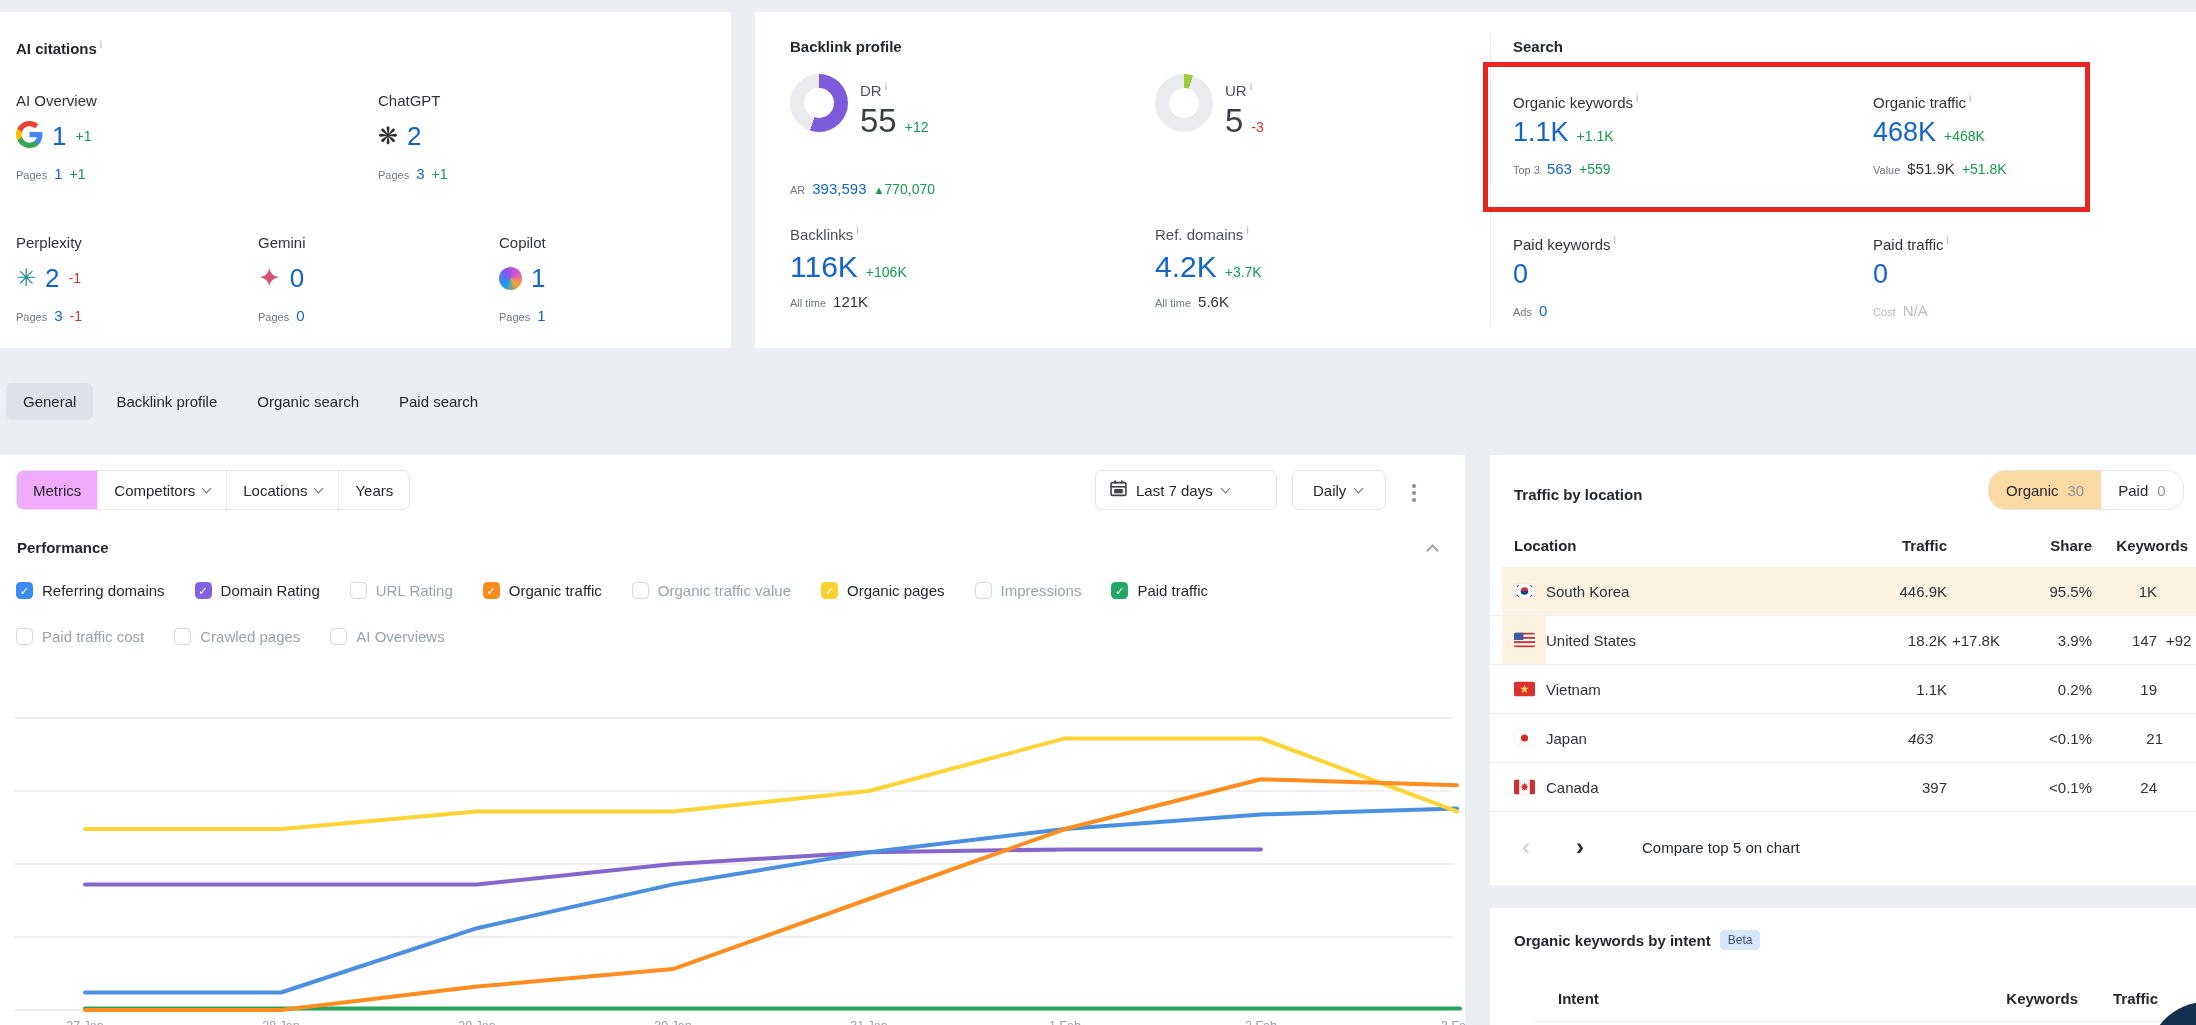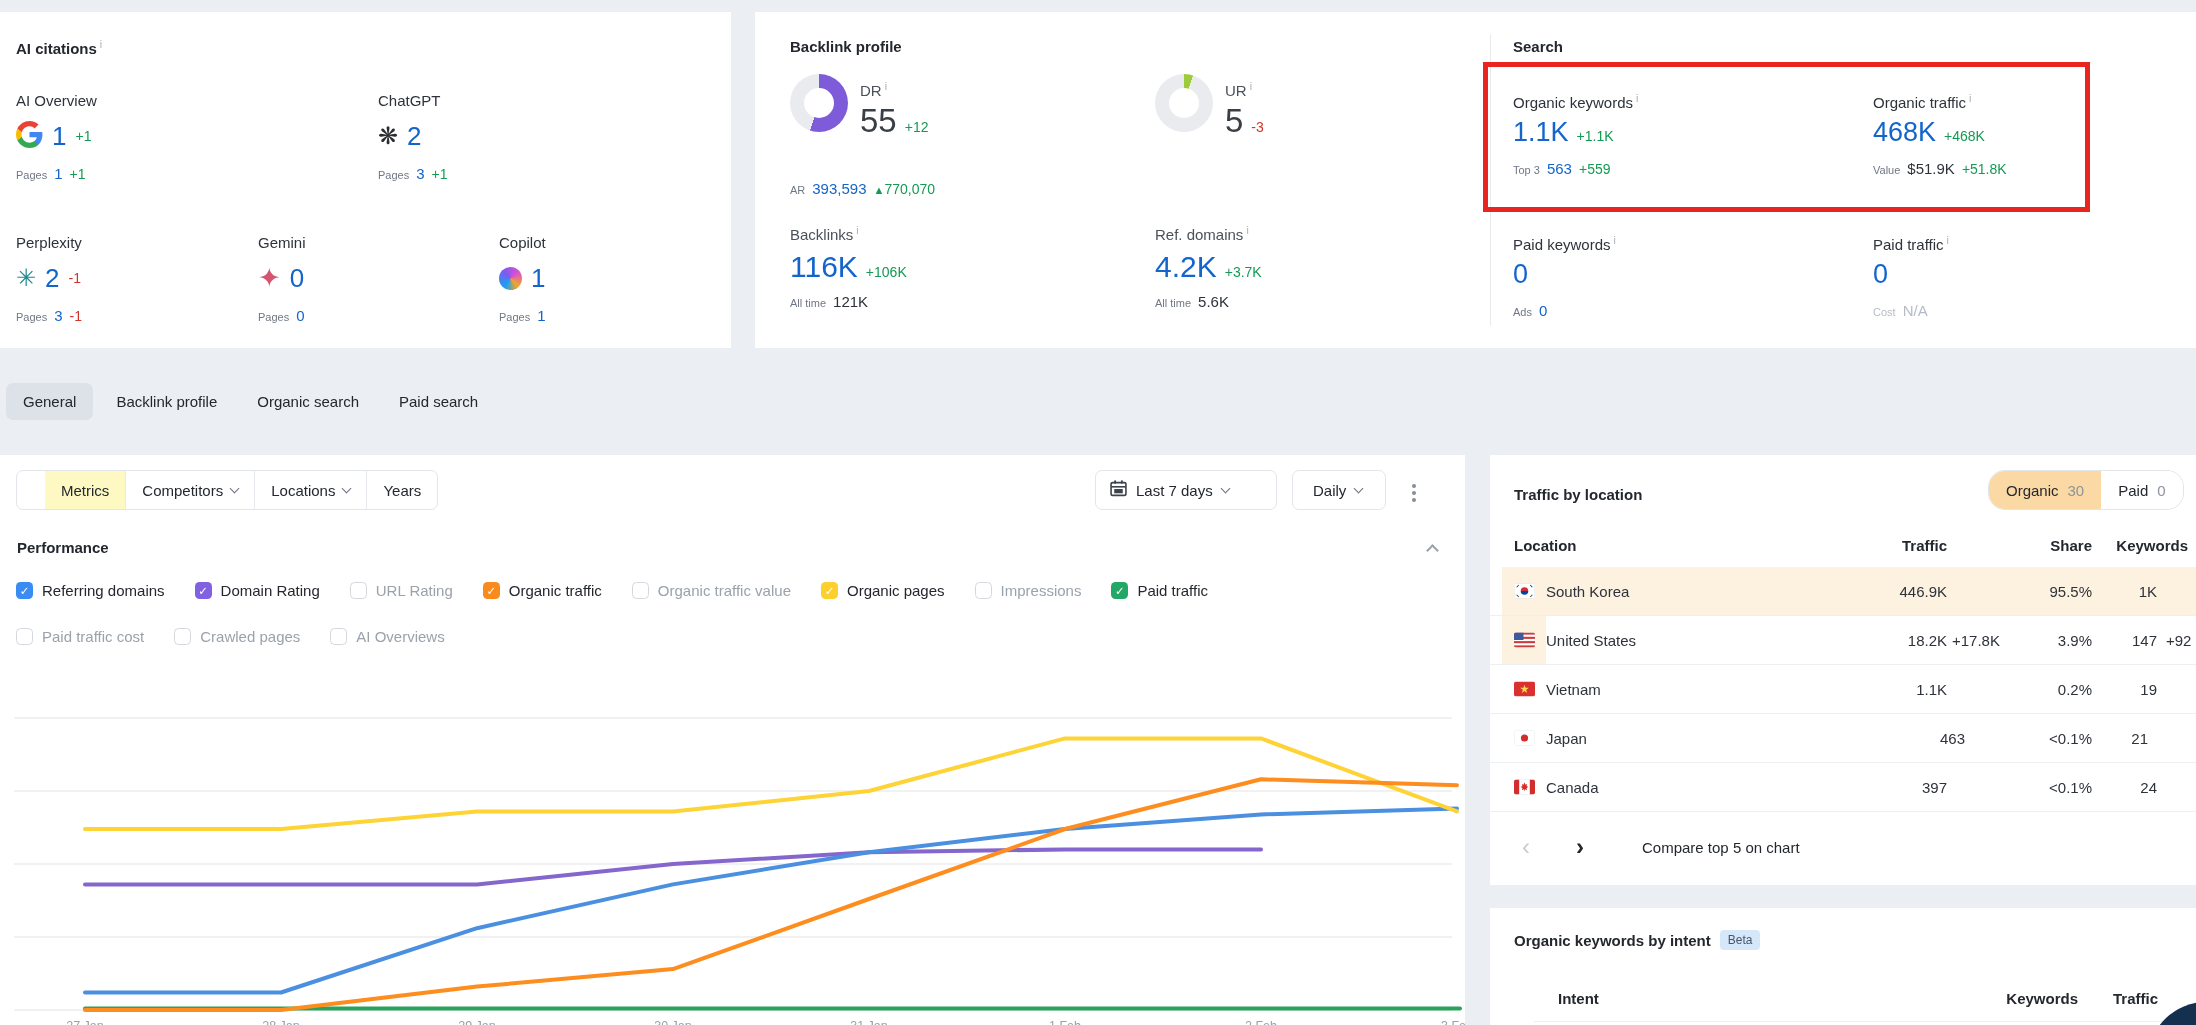--- a/index.html
+++ b/index.html
@@ -39,21 +39,21 @@
   .annotation-box { position:absolute; border:5px solid #e8251f; z-index:6; pointer-events:none; }
 
   
   .tabs { position:absolute; left:6px; top:383px; display:flex; gap:6px; align-items:center; }
   .tab { font-size:15px; color:#24282e; padding:10px 17px; border-radius:7px; cursor:pointer; white-space:nowrap; }
   .tab.active { background:#dde2e9; }
 
   
   .seg-group { position:absolute; left:16px; top:15px; display:inline-flex; border:1px solid #e2e5ea; border-radius:7px; overflow:hidden; background:#fff; height:40px; }
   .seg { display:flex; align-items:center; gap:8px; padding:0 16px; font-size:15px; border-left:1px solid #e7eaee; cursor:pointer; }
-  .seg:first-child { border-left:none; background:#fef9c3;margin-left:28px; }
+  .seg:first-child { border-left:none; background:#f0abfc; }
   .btn { position:absolute; top:15px; height:40px; display:flex; align-items:center; gap:9px; padding:0 14px; border:1px solid #e2e5ea; border-radius:7px; background:#fff; font-size:15px; cursor:pointer; }
   .chev-d { width:7px; height:7px; border-right:1.6px solid #6b7280; border-bottom:1.6px solid #6b7280; transform:rotate(45deg); margin-top:-4px; }
   .chev-u { width:9px; height:9px; border-right:2px solid #9aa1ab; border-bottom:2px solid #9aa1ab; transform:rotate(-135deg); margin-top:5px; }
   .kebab { position:absolute; display:flex; flex-direction:column; gap:3px; padding:6px; cursor:pointer; }
   .kebab i { width:4px; height:4px; border-radius:50%; background:#878e97; }
 
   
   .cbrow { position:absolute; left:16px; display:flex; gap:30px; align-items:center; }
   .cbitem { display:flex; align-items:center; gap:9px; cursor:pointer; }
   .cb { width:17px; height:17px; border-radius:4.5px; background:#fff; border:1.5px solid #d4d8de;
@@ -466,23 +466,23 @@
       <span class="cellv" style="right:104px;">0.2%</span>
       <span class="cellv blue" style="right:39px;">19</span>
     </div>
 
     <div class="loc-row" style="top:259px;">
       <span class="flag"><svg width="21" height="15" viewBox="0 0 21 15">
             <rect width="21" height="15" fill="#fff" stroke="#e7eaee" stroke-width="1"></rect>
             <circle cx="10.5" cy="7.5" r="3.6" fill="#d22d2d"></circle>
           </svg></span>
       <span class="cellv" style="left:56px;">Japan</span>
-      <span class="cellv" style="right:231px;">463</span>
+      <span class="cellv" style="right:263px;font-style:italic;">463</span>
       <span class="cellv" style="right:104px;">&lt;0.1%</span>
-      <span class="cellv blue" style="right:48px;">21</span>
+      <span class="cellv blue" style="right:33px;">21</span>
     </div>
 
     <div class="loc-row" style="top:308px;">
       <span class="flag"><svg width="21" height="15" viewBox="0 0 21 15">
             <rect width="21" height="15" fill="#fff" stroke="#e7eaee" stroke-width="1"></rect>
             <rect width="5.2" height="15" fill="#d22d2d"></rect>
             <rect x="15.8" width="5.2" height="15" fill="#d22d2d"></rect>
             <path d="M10.5 3l1 2.2 1.7-.7-.7 2.3 1.9.5-1.9 1.5.6 1.9-2.1-.9-.5 2.2-.5-2.2-2.1.9.6-1.9-1.9-1.5 1.9-.5-.7-2.3 1.7.7z" fill="#d22d2d"></path>
           </svg></span>
       <span class="cellv" style="left:56px;">Canada</span>

